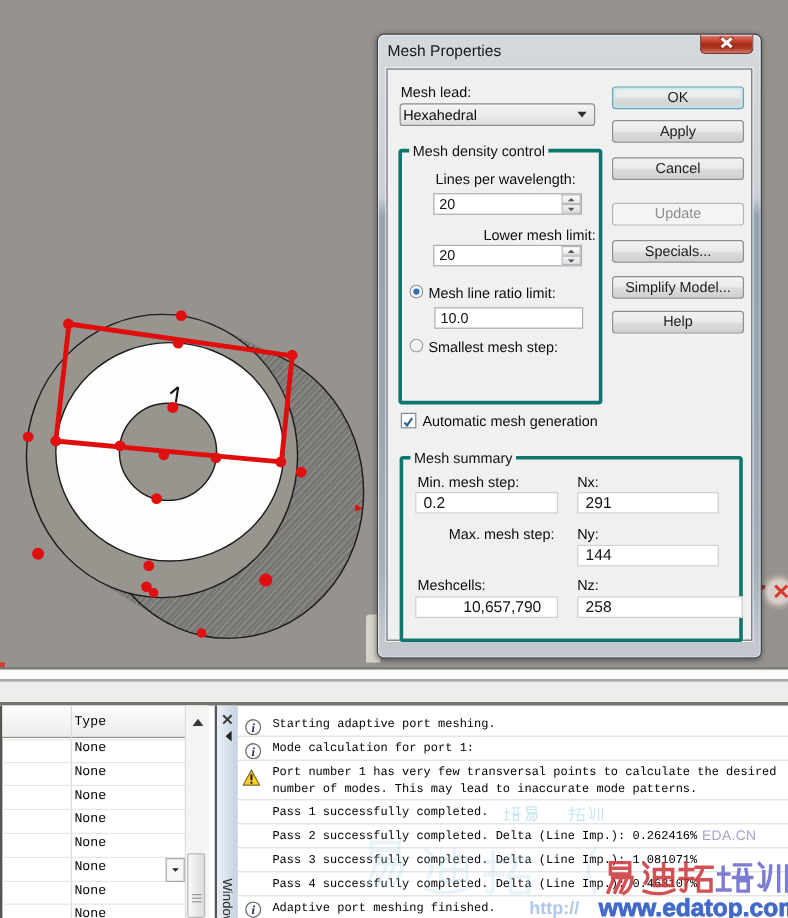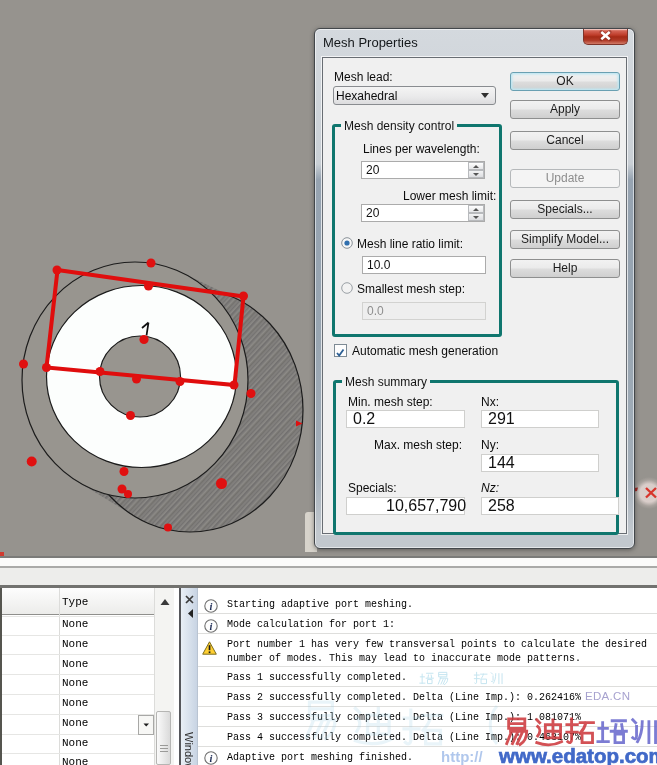--- a/index.html
+++ b/index.html
@@ -5,21 +5,21 @@
 html,body{margin:0;padding:0;}
 body{width:657px;height:765px;position:relative;overflow:hidden;
      background:#96938e;font-family:"Liberation Sans",sans-serif;}
 .abs{position:absolute;}
 .lbl{position:absolute;font-size:12px;color:#0c0c0c;line-height:12px;white-space:nowrap;}
 .btn{position:absolute;left:187px;width:108px;height:17px;border:1px solid #8e8f8f;border-radius:3px;
      background:linear-gradient(180deg,#f2f2f2 0%,#ebebeb 45%,#dcdcdc 55%,#cfcfcf 100%);
      font-size:12px;color:#1c1c1c;text-align:center;line-height:17px;}
 .fld{position:absolute;background:#fff;border:1px solid #ababab;font-size:12px;color:#101010;
      line-height:16px;padding-left:4px;}
-.sfld{position:absolute;background:#fff;border:1px solid #cfcfcd;font-size:16px;color:#101010;
+.sfld{position:absolute;background:#fff;border:1px solid #cfcfcd;font-size:13px;color:#101010;
      line-height:16px;padding-left:6px;}
 .grp{position:absolute;border:3px solid #0f766e;border-radius:3px;}
 .grplbl{position:absolute;top:-7px;left:6px;background:#f0f0f0;padding:0 3px;font-size:12px;color:#131313;line-height:13px;white-space:nowrap;}
 .sep{position:absolute;left:198px;right:0;height:1px;background:#dededc;}
 .msg{position:absolute;left:227px;font-family:"Liberation Mono",monospace;font-size:10px;
      color:#000;line-height:11px;white-space:nowrap;}
 .none{position:absolute;left:60px;font-family:"Liberation Mono",monospace;font-size:11px;
       color:#000;line-height:11px;}
 </style>
 </head>
@@ -289,42 +289,41 @@
       <circle cx="6" cy="6" r="5.3" fill="#f6f6f6" stroke="#8a9298"></circle>
       <circle cx="6" cy="6" r="2.6" fill="#2f6fae"></circle>
     </svg>
     <div class="lbl" style="left:34px;top:180px;">Mesh line ratio limit:</div>
     <div class="fld" style="left:39px;top:198px;width:124px;height:18px;box-sizing:border-box;">10.0</div>
 
     <svg class="abs" style="left:18px;top:224px" width="12" height="12" viewBox="0 0 12 12">
       <circle cx="6" cy="6" r="5.3" fill="#f2f2f2" stroke="#9aa0a5"></circle>
     </svg>
     <div class="lbl" style="left:34px;top:225px;">Smallest mesh step:</div>
-    <div class="fld" style="left:39px;top:244px;width:124px;height:18px;box-sizing:border-box;background:#eeeeee;border-color:#d2d2d0;color:#8e8e8e;">0.0</div>
 
     <div class="abs" style="left:11px;top:286px;width:13px;height:13px;background:#fdfdfd;border:1px solid #7d8a94;box-sizing:border-box;">
       <svg width="11" height="11" viewBox="0 0 11 11">
           <path d="M2,5 L4.2,7.5 L8.5,1.5" fill="none" stroke="#2c5f94" stroke-width="1.8"></path>
         </svg>
     </div>
     <div class="lbl" style="left:29px;top:287px;">Automatic mesh generation</div>
 
     <div class="grp" style="left:10px;top:322px;width:280px;height:149px;">
       <div class="grplbl">Mesh summary</div>
     </div>
     <div class="lbl" style="left:25px;top:338px;">Min. mesh step:</div>
     <div class="lbl" style="left:158px;top:338px;">Nx:</div>
     <div class="sfld" style="left:23px;top:352px;width:119px;height:18px;box-sizing:border-box;">0.2</div>
     <div class="sfld" style="left:158px;top:352px;width:118px;height:18px;box-sizing:border-box;">291</div>
     <div class="lbl" style="left:25px;top:381px;margin-left:26px;">Max. mesh step:</div>
     <div class="lbl" style="left:158px;top:381px;">Ny:</div>
     <div class="sfld" style="left:23px;top:392px;width:119px;height:18px;box-sizing:border-box;margin-top:47px;">1.51517</div>
     <div class="sfld" style="left:158px;top:396px;width:118px;height:18px;box-sizing:border-box;">144</div>
-    <div class="lbl" style="left:25px;top:424px;">Specials:</div>
-    <div class="lbl" style="left:158px;top:424px;font-style:italic;">Nz:</div>
+    <div class="lbl" style="left:25px;top:424px;">Meshcells:</div>
+    <div class="lbl" style="left:158px;top:424px;">Nz:</div>
     <div class="sfld" style="left:23px;top:439px;width:119px;height:18px;box-sizing:border-box;padding-left:39px;">10,657,790</div>
     <div class="sfld" style="left:158px;top:439px;width:138px;height:18px;box-sizing:border-box;">258</div>
 
     <div class="btn" style="top:14px;border-color:#6aa0b2;box-shadow:inset 0 0 2px 1.5px #bfe7f2;">OK</div>
     <div class="btn" style="top:42px;">Apply</div>
     <div class="btn" style="top:73px;">Cancel</div>
     <div class="btn" style="top:111px;background:#f4f4f4;border-color:#b5b8ba;color:#8d8d8d;">Update</div>
     <div class="btn" style="top:142px;text-align:center;">Specials...</div>
     <div class="btn" style="top:172px;">Simplify Model...</div>
     <div class="btn" style="top:201px;">Help</div>

